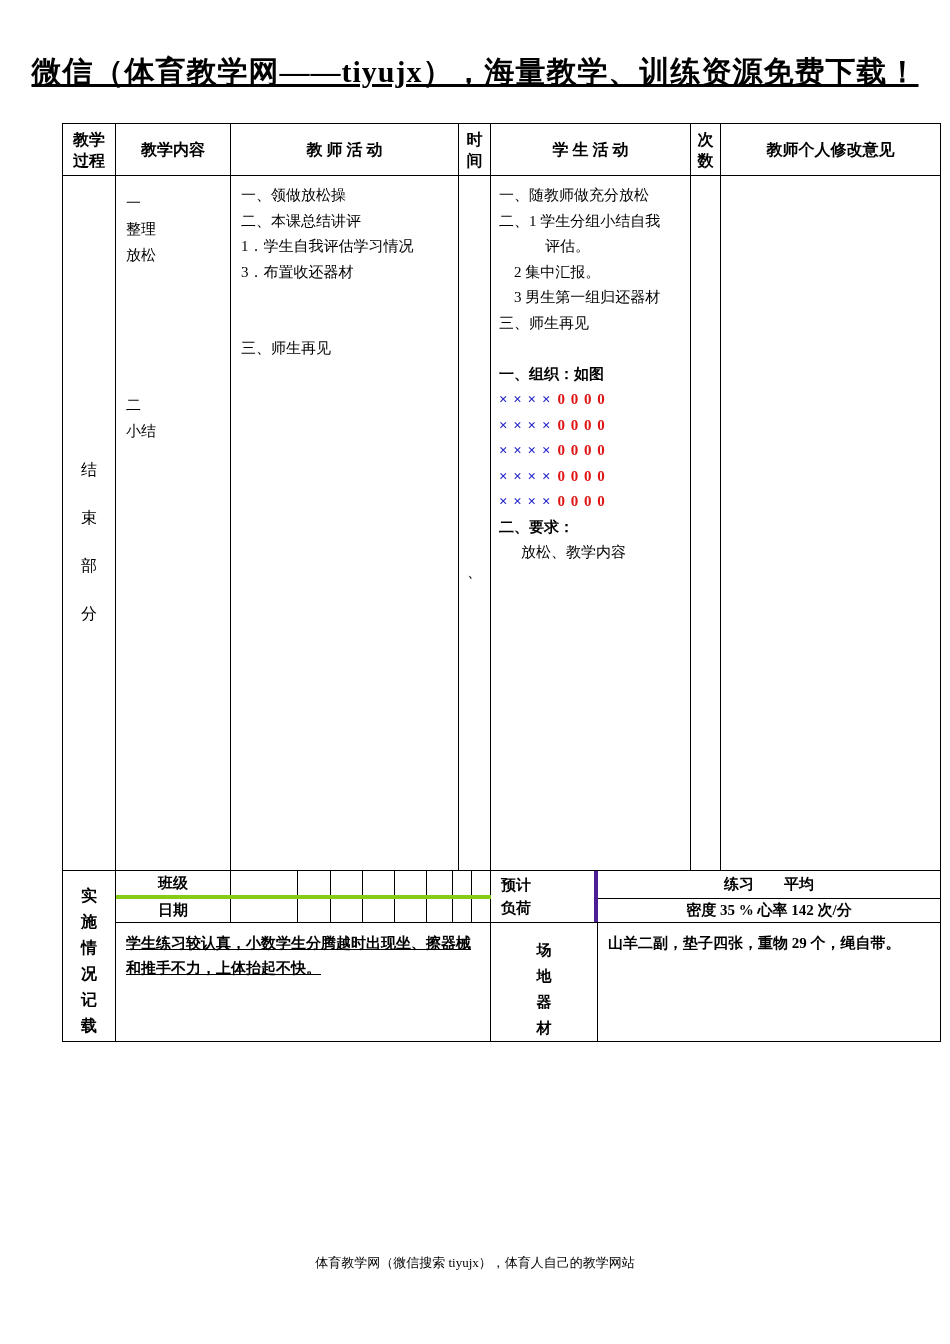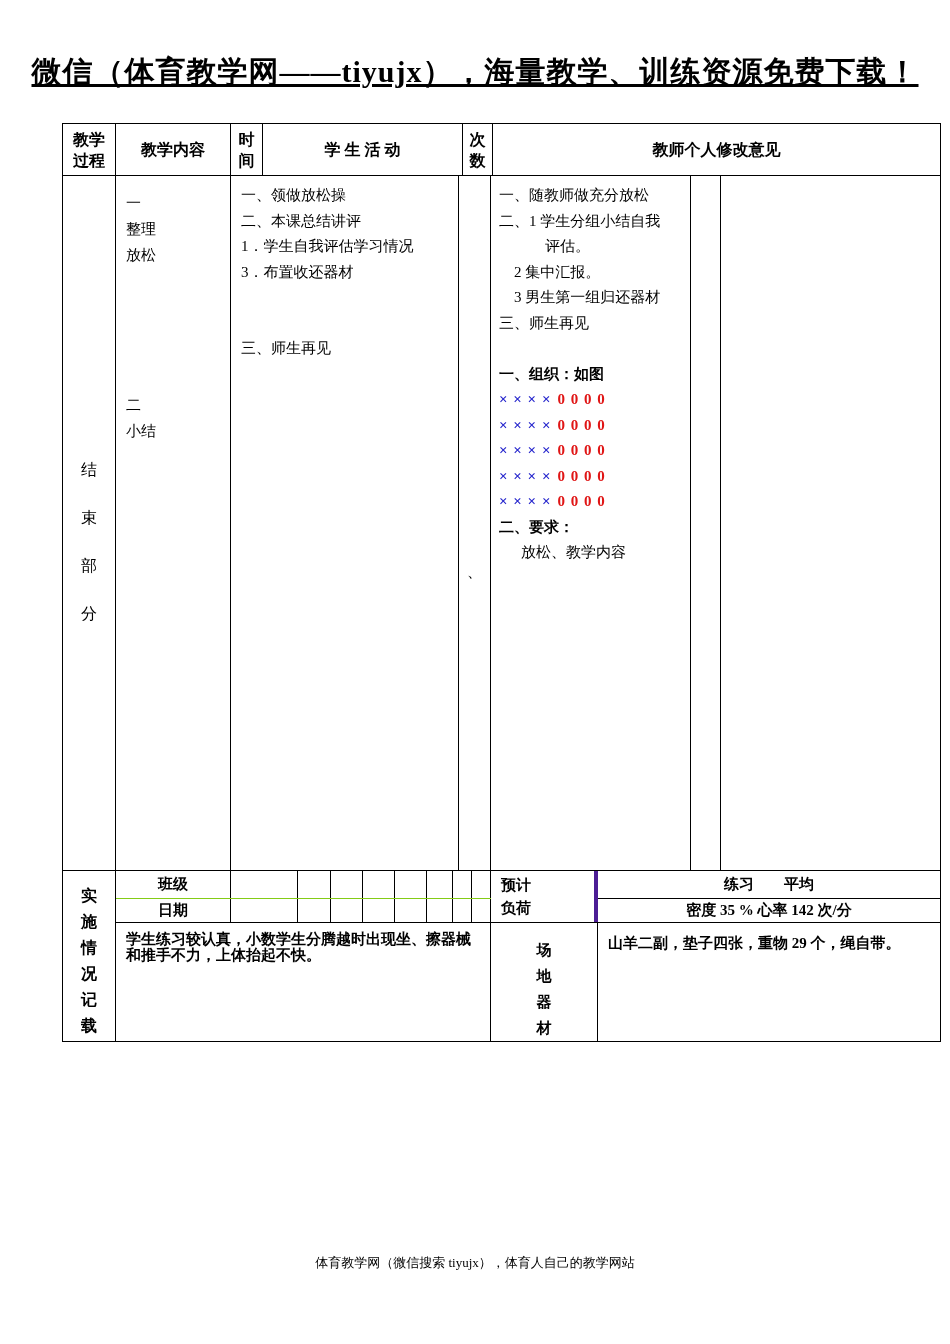--- a/index.html
+++ b/index.html
@@ -55,40 +55,40 @@
   .fline .fx { color:var(--formation-x,#2323cc); }
   .fline .fo { color:var(--formation-o,#e01616); margin-left:6px; }
   
   .bottom-row { height:170px; display:flex; }
   .record-vert { text-align:center; font-weight:bold; font-size:16px; padding-top:12px; }
   .record-vert div { line-height:26px; }
   .bottom-right { flex:1; display:flex; flex-direction:column; }
   .band-top { height:52px; border-bottom:1px solid #000; display:flex; }
   .class-date-grid { width:375px; display:flex; flex-direction:column; }
   .cdg-row { display:flex; }
-  .cdg-row.first { height:28px; border-bottom:1px solid #84cc16; }
+  .cdg-row.first { height:28px; border-bottom:4px solid #84cc16; }
   .cdg-row.second { height:23px; }
   .cdg-label {
     width:115px; border-right:1px solid #000; display:flex;
     align-items:center; justify-content:center; font-weight:bold;
   }
   .cdg-cell { border-right:1px solid #000; }
   .w67{width:67px} .w33{width:33px} .w32{width:32px} .w26{width:26px} .w19{width:19px}
   .cdg-cell:last-child { width:19px; }
   .load-cell {
     width:107px; border-right:4px solid #4c1d95; font-weight:bold;
     padding:3px 8px 0 10px; line-height:23px;
   }
   .load-right { flex:1; display:flex; flex-direction:column; font-weight:bold; }
   .lr-top { height:28px; border-bottom:1px solid #000; display:flex; align-items:center; justify-content:center; }
   .lr-bottom { height:23px; display:flex; align-items:center; justify-content:center; }
   .band-bottom { height:118px; display:flex; }
   .notes-cell {
     width:375px; border-right:1px solid #000; font-weight:bold;
-    padding:8px 10px 0 10px; line-height:16px;
+    padding:8px 10px 0 10px; line-height:25px;text-decoration:underline;
   }
   .equip-label {
     width:107px; border-right:1px solid #000; text-align:center;
     font-weight:bold; padding-top:14px;
   }
   .equip-label div { line-height:26px; }
   .equip-text { flex:1; font-weight:bold; padding:8px 8px 0 10px; line-height:24px; }
   .doc-footer {
     position:absolute; top:1254px; left:0; width:100%;
     text-align:center; font-size:13px;
@@ -100,20 +100,21 @@
 <div class="doc-title">微信（体育教学网——tiyujx），海量教学、训练资源免费下载！</div>
 
 <div class="lesson-table">
 
   <div class="row header-row">
     <div class="cell c1">
       <div>教学</div>
       <div>过程</div>
     </div>
     <div class="cell c2">教学内容</div>
+    <div class="cell c3">教 师 活 动</div>
     <div class="cell c4">
         <div>时</div>
         <div>间</div>
       </div>
     <div class="cell c5">学 生 活 动</div>
     <div class="cell c6">
         <div>次</div>
         <div>数</div>
       </div>
     <div class="cell c7">教师个人修改意见</div>

